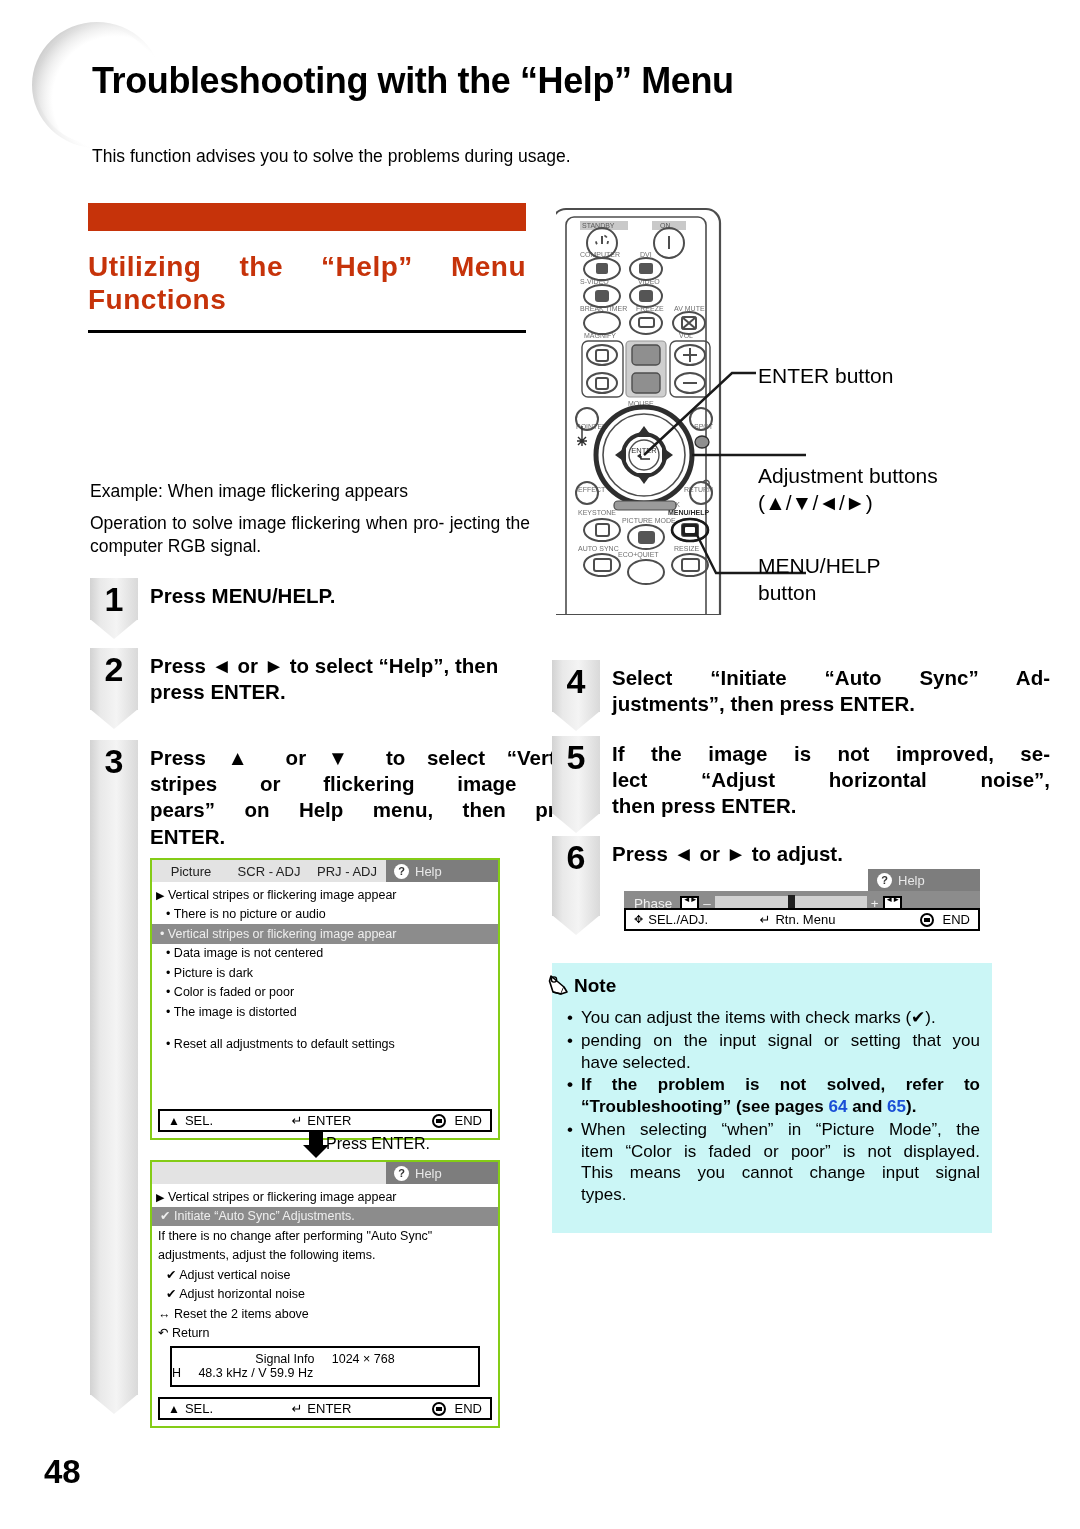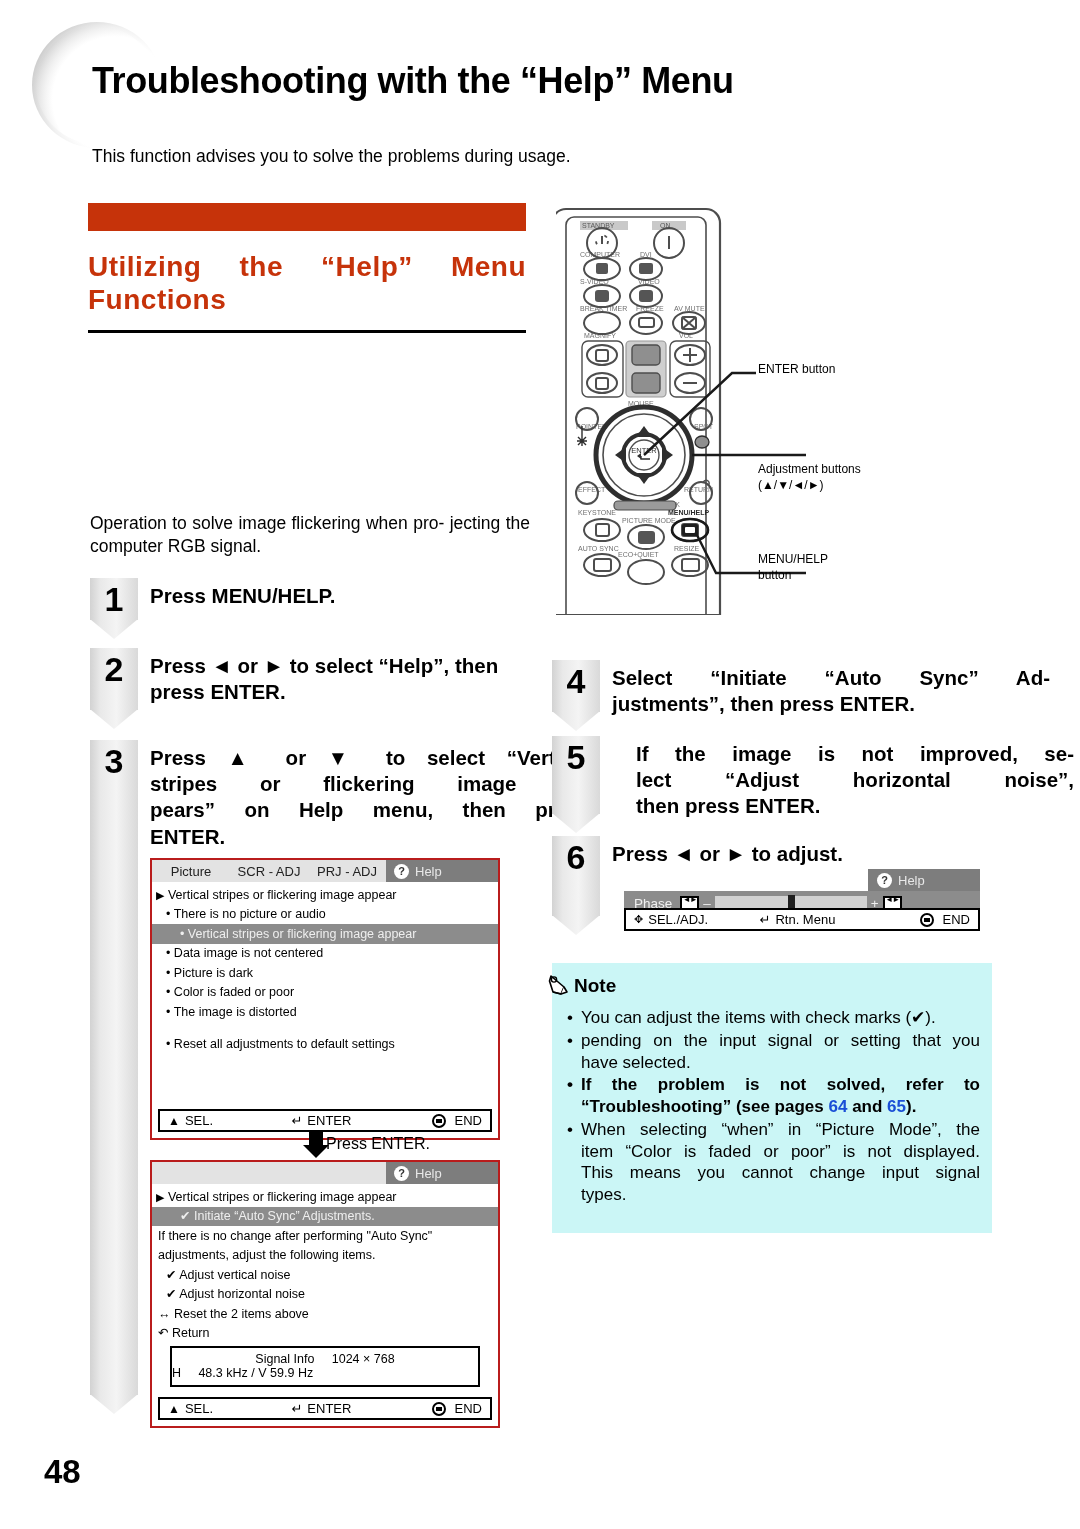--- a/index.html
+++ b/index.html
@@ -79,21 +79,21 @@
   }
   .step-body {
     position: absolute; left: 60px; top: 5px;
     font-size: 20.5px; font-weight: bold; line-height: 1.28;
     text-align: justify;
   }
   .step-body .jl { display:block; text-align: justify; text-align-last: justify; }
 
   
   .osd {
-    position: absolute; border: 2px solid #b91c1c; background: #fff;
+    position: absolute; border: 2px solid #84cc16; background: #fff;
     font-size: 12.5px; color: #000;
   }
   .osd-tabs {
     display: flex; height: 22px; background: #e3e3e3; align-items: stretch;
   }
   .osd-tab {
     flex: 1; display: flex; align-items: center; justify-content: center;
     font-size: 13px; color: #222;
   }
   .osd-tab.help {
@@ -101,21 +101,21 @@
     flex: 0 0 112px; justify-content: flex-start; padding-left: 8px;
   }
   .qmark {
     width: 15px; height: 15px; border-radius: 50%;
     background: #fff; color: #333; font-size: 11px; font-weight: bold;
     display: flex; align-items: center; justify-content: center; line-height: 1;
   }
   .osd-rows { padding: 3px 0 0 0; }
   .osd-row { padding: 1.5px 6px; font-size: 12.5px; line-height: 1.32; white-space: nowrap; }
   .osd-row.head { padding-left: 4px; }
-  .osd-row.sel { background: #8c8c8c; color: #efefef; padding-left: 28px; }
+  .osd-row.sel { background: #8c8c8c; color: #efefef; padding-left: 8px; }
   .osd-row.ind { padding-left: 14px; }
   .osd-row.plain { padding-left: 6px; white-space: normal; }
   .osd-spacer { height: 13px; }
   .osd-bottom {
     position: absolute; left: 6px; right: 6px; bottom: 6px;
     border: 2px solid #000; height: 23px; display: flex; align-items: center;
     font-size: 13px;
   }
   .ob-l { position:absolute; left: 8px; display:flex; align-items:center; gap:5px;}
   .ob-c { position:absolute; left: 50%; transform: translateX(-56%); display:flex; align-items:center; gap:5px;}
@@ -145,21 +145,21 @@
   }
   .dn-arrow b {
     position:absolute; left:-13px; top:1px; width:0; height:0; display:block;
     border-left: 13px solid transparent; border-right: 13px solid transparent; border-top: 13px solid #000;
   }
 
   
   .remote { position: absolute; left: 556px; top: 205px; }
 
   
-  .callout { position: absolute; font-size: 12px; line-height: 1.3; }
+  .callout { position: absolute; font-size: 21px; line-height: 1.3; }
 
   
   .phase-wrap { position: absolute; }
   .phase-helptab {
     position: absolute; right: 0; top: 0; width: 112px; height: 22px;
     background: #7d7d7d; color: #e8e8e8; display: flex; align-items: center;
     gap: 6px; padding-left: 9px; font-size: 13px;
   }
   .phase-row {
     position: absolute; left: 0; top: 22px; width: 100%; height: 24px;
@@ -225,20 +225,21 @@
   <div class="page-title">Troubleshooting with the “Help” Menu</div>
   <div class="intro">This function advises you to solve the problems during usage.</div>
 
   <div class="sec-bar"></div>
   <div class="sec-heading">
     <span class="l1">Utilizing the “Help” Menu</span>
     <span class="l2">Functions</span>
   </div>
   <div class="sec-rule"></div>
 
+  <div class="example-line">Example: When image flickering appears</div>
   <div class="op-text">
     <span class="jl">Operation to solve image flickering when pro-</span>
     <span>jecting the computer RGB signal.</span>
   </div>
 
   <div class="step" style="left:90px; top:578px;">
     <div class="step-tag" style="height:42px;">
         <span class="pt"></span>
       </div>
     <div class="step-num">1</div>
@@ -539,21 +540,21 @@
       <span class="jl">Select “Initiate “Auto Sync” Ad-</span>
       <span style="display:block">justments”, then press ENTER.</span>
     </div>
   </div>
 
   <div class="step" style="left:552px; top:736px;">
     <div class="step-tag" style="height:78px;">
         <span class="pt"></span>
       </div>
     <div class="step-num">5</div>
-    <div class="step-body" style="width:438px;margin-left:24px;">
+    <div class="step-body" style="width:438px;">
       <span class="jl">If the image is not improved, se-</span>
       <span class="jl">lect “Adjust horizontal noise”,</span>
       <span style="display:block">then press ENTER.</span>
     </div>
   </div>
 
   <div class="step" style="left:552px; top:836px;">
     <div class="step-tag" style="height:80px;">
         <span class="pt"></span>
       </div>

